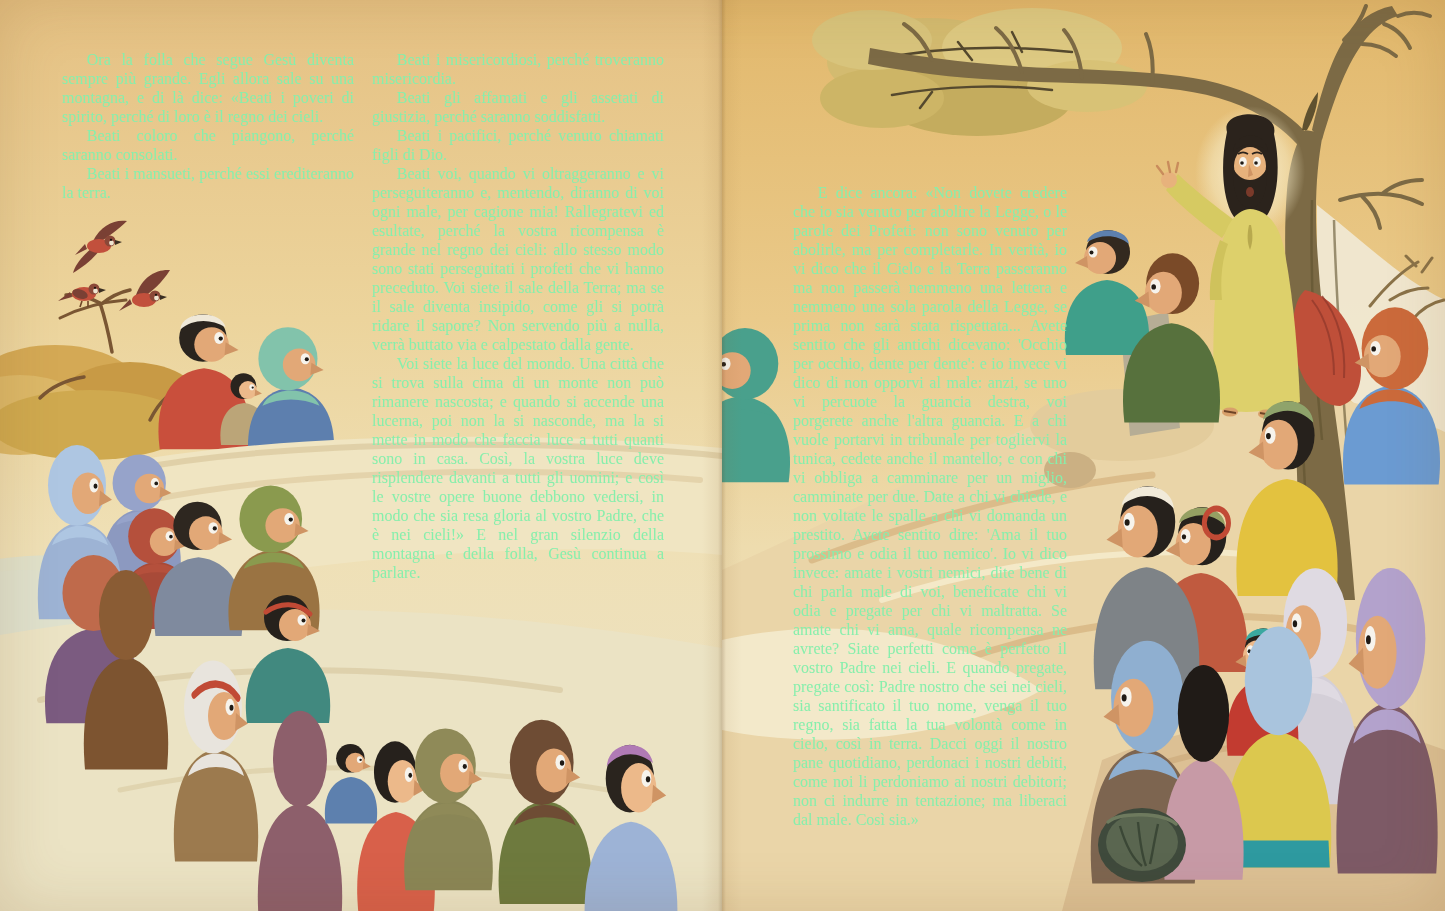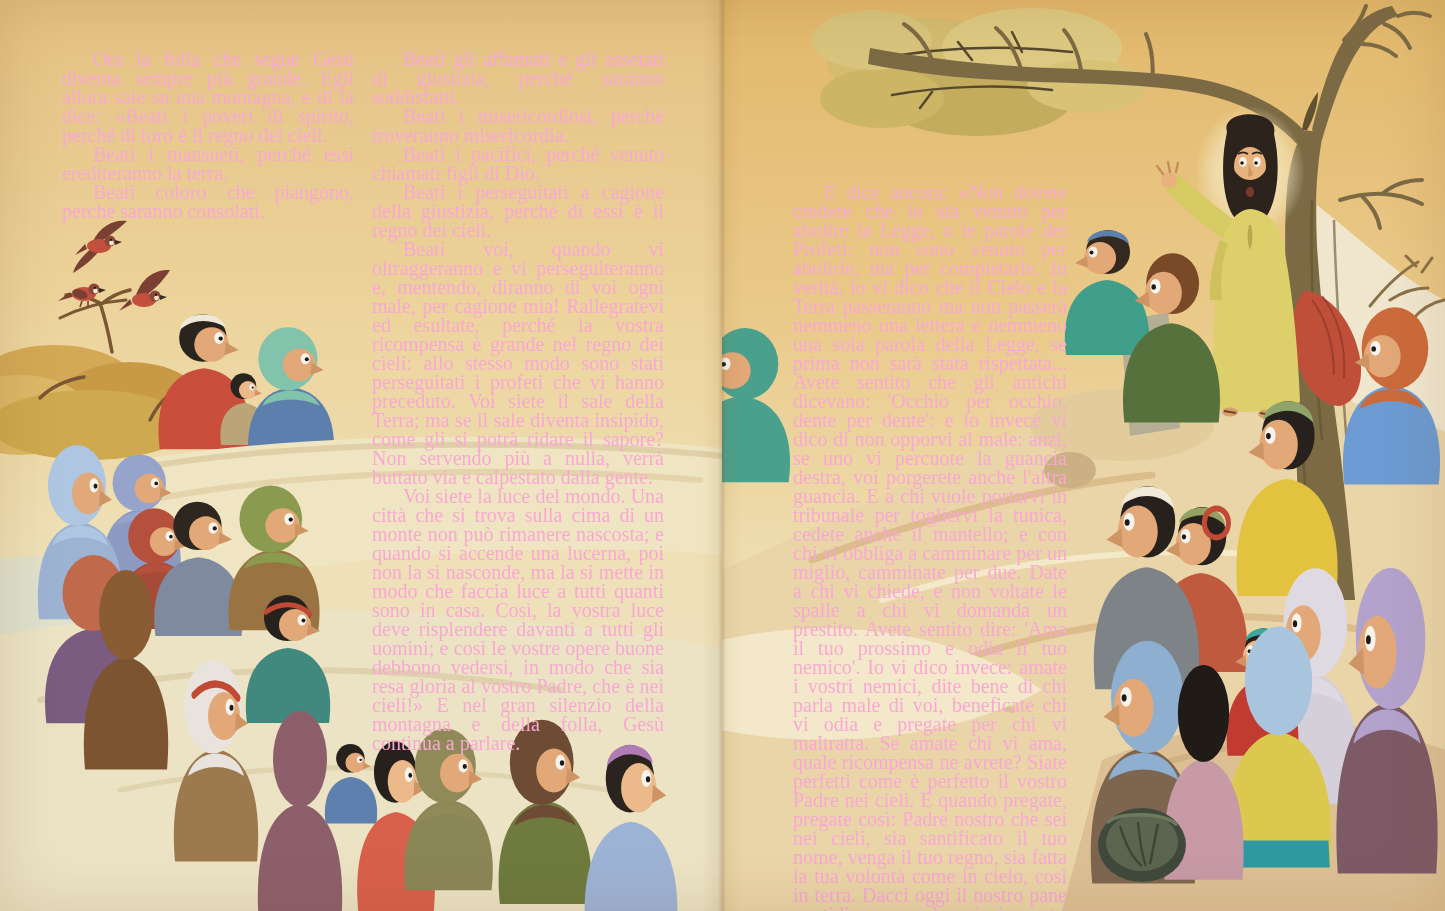--- a/index.html
+++ b/index.html
@@ -2,21 +2,21 @@
 <html lang="it"><head>
 <meta charset="utf-8">
 <style>
   html,body{margin:0;padding:0;background:#6b5a40;}
   .spread{position:relative;width:1445px;height:911px;overflow:hidden;
           font-family:"Liberation Serif","DejaVu Serif",serif;}
   .page{position:absolute;top:0;height:911px;overflow:hidden;}
   .page.left{left:0;width:722px;}
   .page.right{left:722px;width:833px;}
   .page svg{position:absolute;left:0;top:0;display:block;}
-  .textcol{position:absolute;font-size:20px;line-height:19px;color:#f9a8d4;
+  .textcol{position:absolute;font-size:16px;line-height:19px;color:#86efac;
            text-align:justify;hyphens:auto;-webkit-hyphens:auto;}
   .textcol p{margin:0;text-indent:1.55em;}
   .gutter{position:absolute;left:702px;top:0;width:40px;height:911px;pointer-events:none;
           background:linear-gradient(90deg,rgba(146,104,50,0) 0%,rgba(146,104,50,.10) 40%,
           rgba(108,74,34,.26) 50%,rgba(146,104,50,.08) 60%,rgba(146,104,50,0) 100%);}
   .vignette{position:absolute;inset:0;pointer-events:none;
           box-shadow:inset 0 0 60px rgba(120,80,30,.18);}
 </style>
 </head>
 <body>
@@ -273,28 +273,27 @@
               <path d="M70,42 L82,49 L69,54 Z" fill="#cf9464"></path>
               <ellipse cx="64" cy="38" rx="4.5" ry="5.5" fill="#f6f3ec"></ellipse>
               <circle cx="65.5" cy="38.5" r="2" fill="#1f1a15"></circle>
             </g>
           </g>
         </g>
     </svg>
 
     <div class="textcol" lang="it" style="left:62px;top:50px;width:292px;">
       <p>Ora la folla che segue Gesù diventa sempre più grande. Egli allora sale su una montagna, e di là dice: «Beati i poveri di spirito, perché di loro è il regno dei cieli.</p>
+      <p>Beati coloro che piangono, perché saranno consolati.</p>
       <p>Beati i mansueti, perché essi erediteranno la terra.</p>
-      <p>Beati coloro che piangono, perché saranno consolati.</p>
     </div>
     <div class="textcol" lang="it" style="left:372px;top:50px;width:292px;">
+      <p>Beati i misericordiosi, perché troveranno misericordia.</p>
       <p>Beati gli affamati e gli assetati di giustizia, perché saranno soddisfatti.</p>
-      <p>Beati i misericordiosi, perché troveranno misericordia.</p>
       <p>Beati i pacifici, perché venuto chiamati figli di Dio.</p>
-      <p>Beati i perseguitati a cagione della giustizia, perché di essi è il regno dei cieli.</p>
       <p>Beati voi, quando vi oltraggeranno e vi perseguiteranno e, mentendo, diranno di voi ogni male, per cagione mia! Rallegratevi ed esultate, perché la vostra ricompensa è grande nel regno dei cieli: allo stesso modo sono stati perseguitati i profeti che vi hanno preceduto. Voi siete il sale della Terra; ma se il sale diventa insipido, come gli si potrà ridare il sapore? Non servendo più a nulla, verrà buttato via e calpestato dalla gente.</p>
       <p>Voi siete la luce del mondo. Una città che si trova sulla cima di un monte non può rimanere nascosta; e quando si accende una lucerna, poi non la si nasconde, ma la si mette in modo che faccia luce a tutti quanti sono in casa. Così, la vostra luce deve risplendere davanti a tutti gli uomini; e così le vostre opere buone debbono vedersi, in modo che sia resa gloria al vostro Padre, che è nei cieli!» E nel gran silenzio della montagna e della folla, Gesù continua a parlare.</p>
     </div>
   </div>
 
   <div class="page right">
     <svg width="723" height="911" viewBox="0 0 723 911">
       <defs>
         <linearGradient id="gr" x1="0" y1="0" x2="0" y2="1">
           <stop offset="0" stop-color="#e2b86c"></stop>

